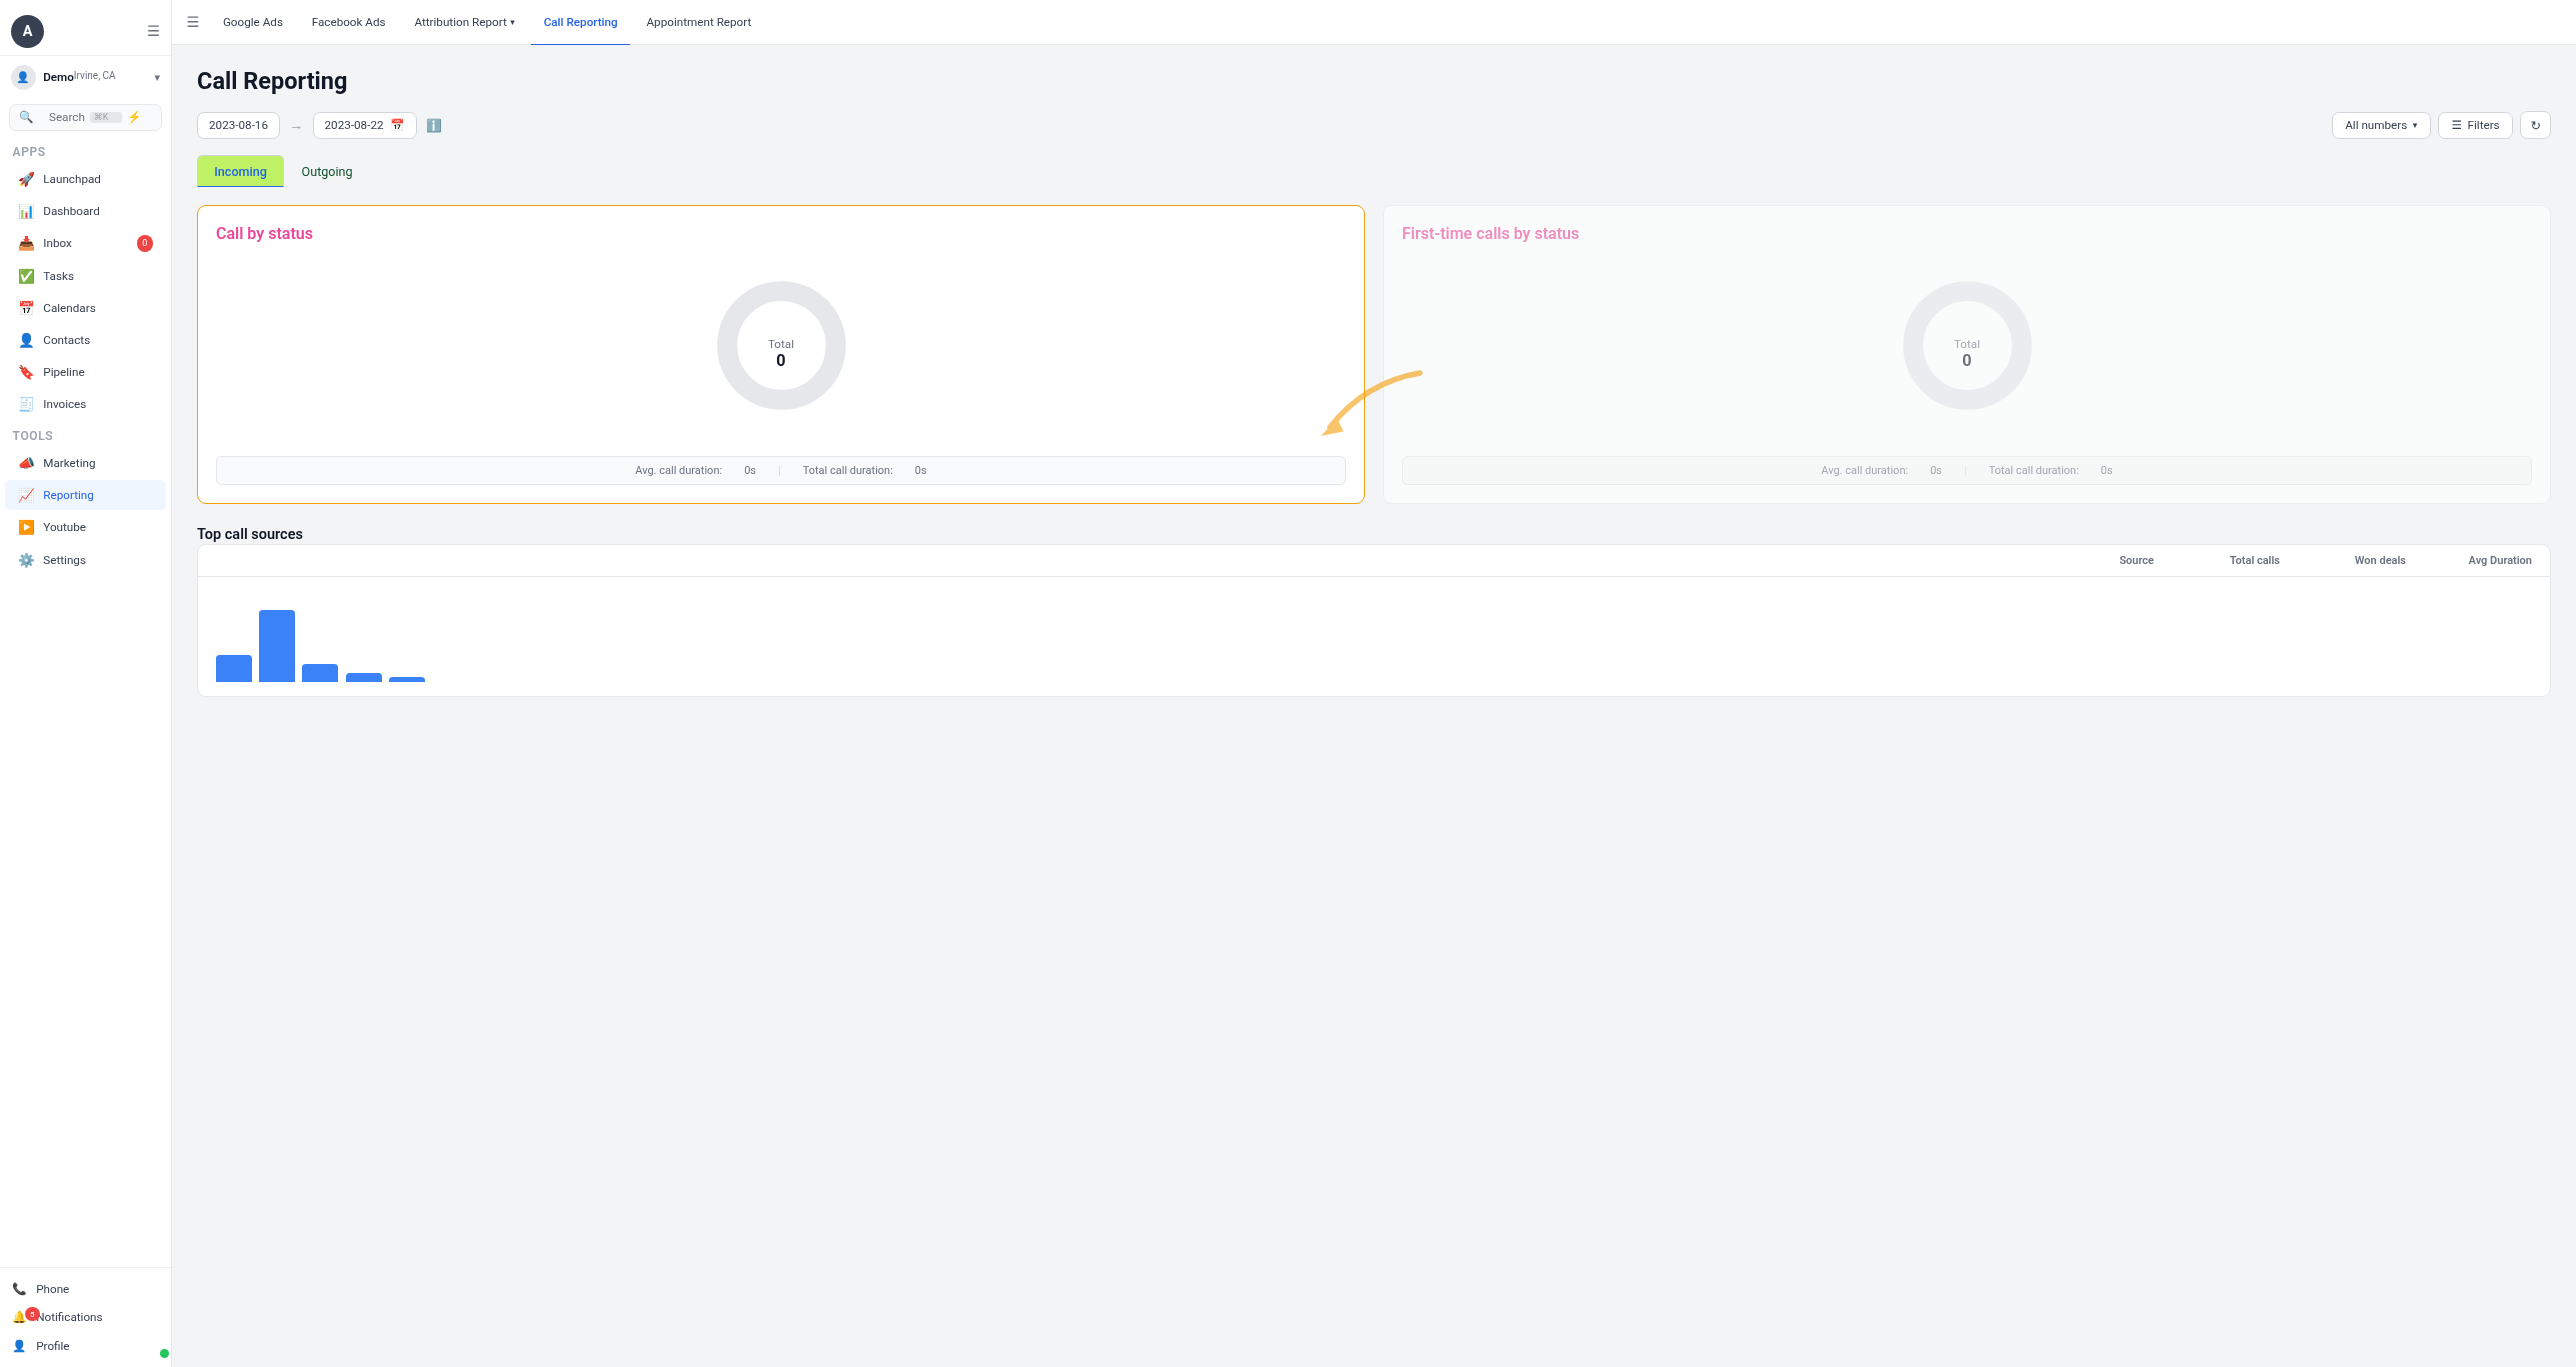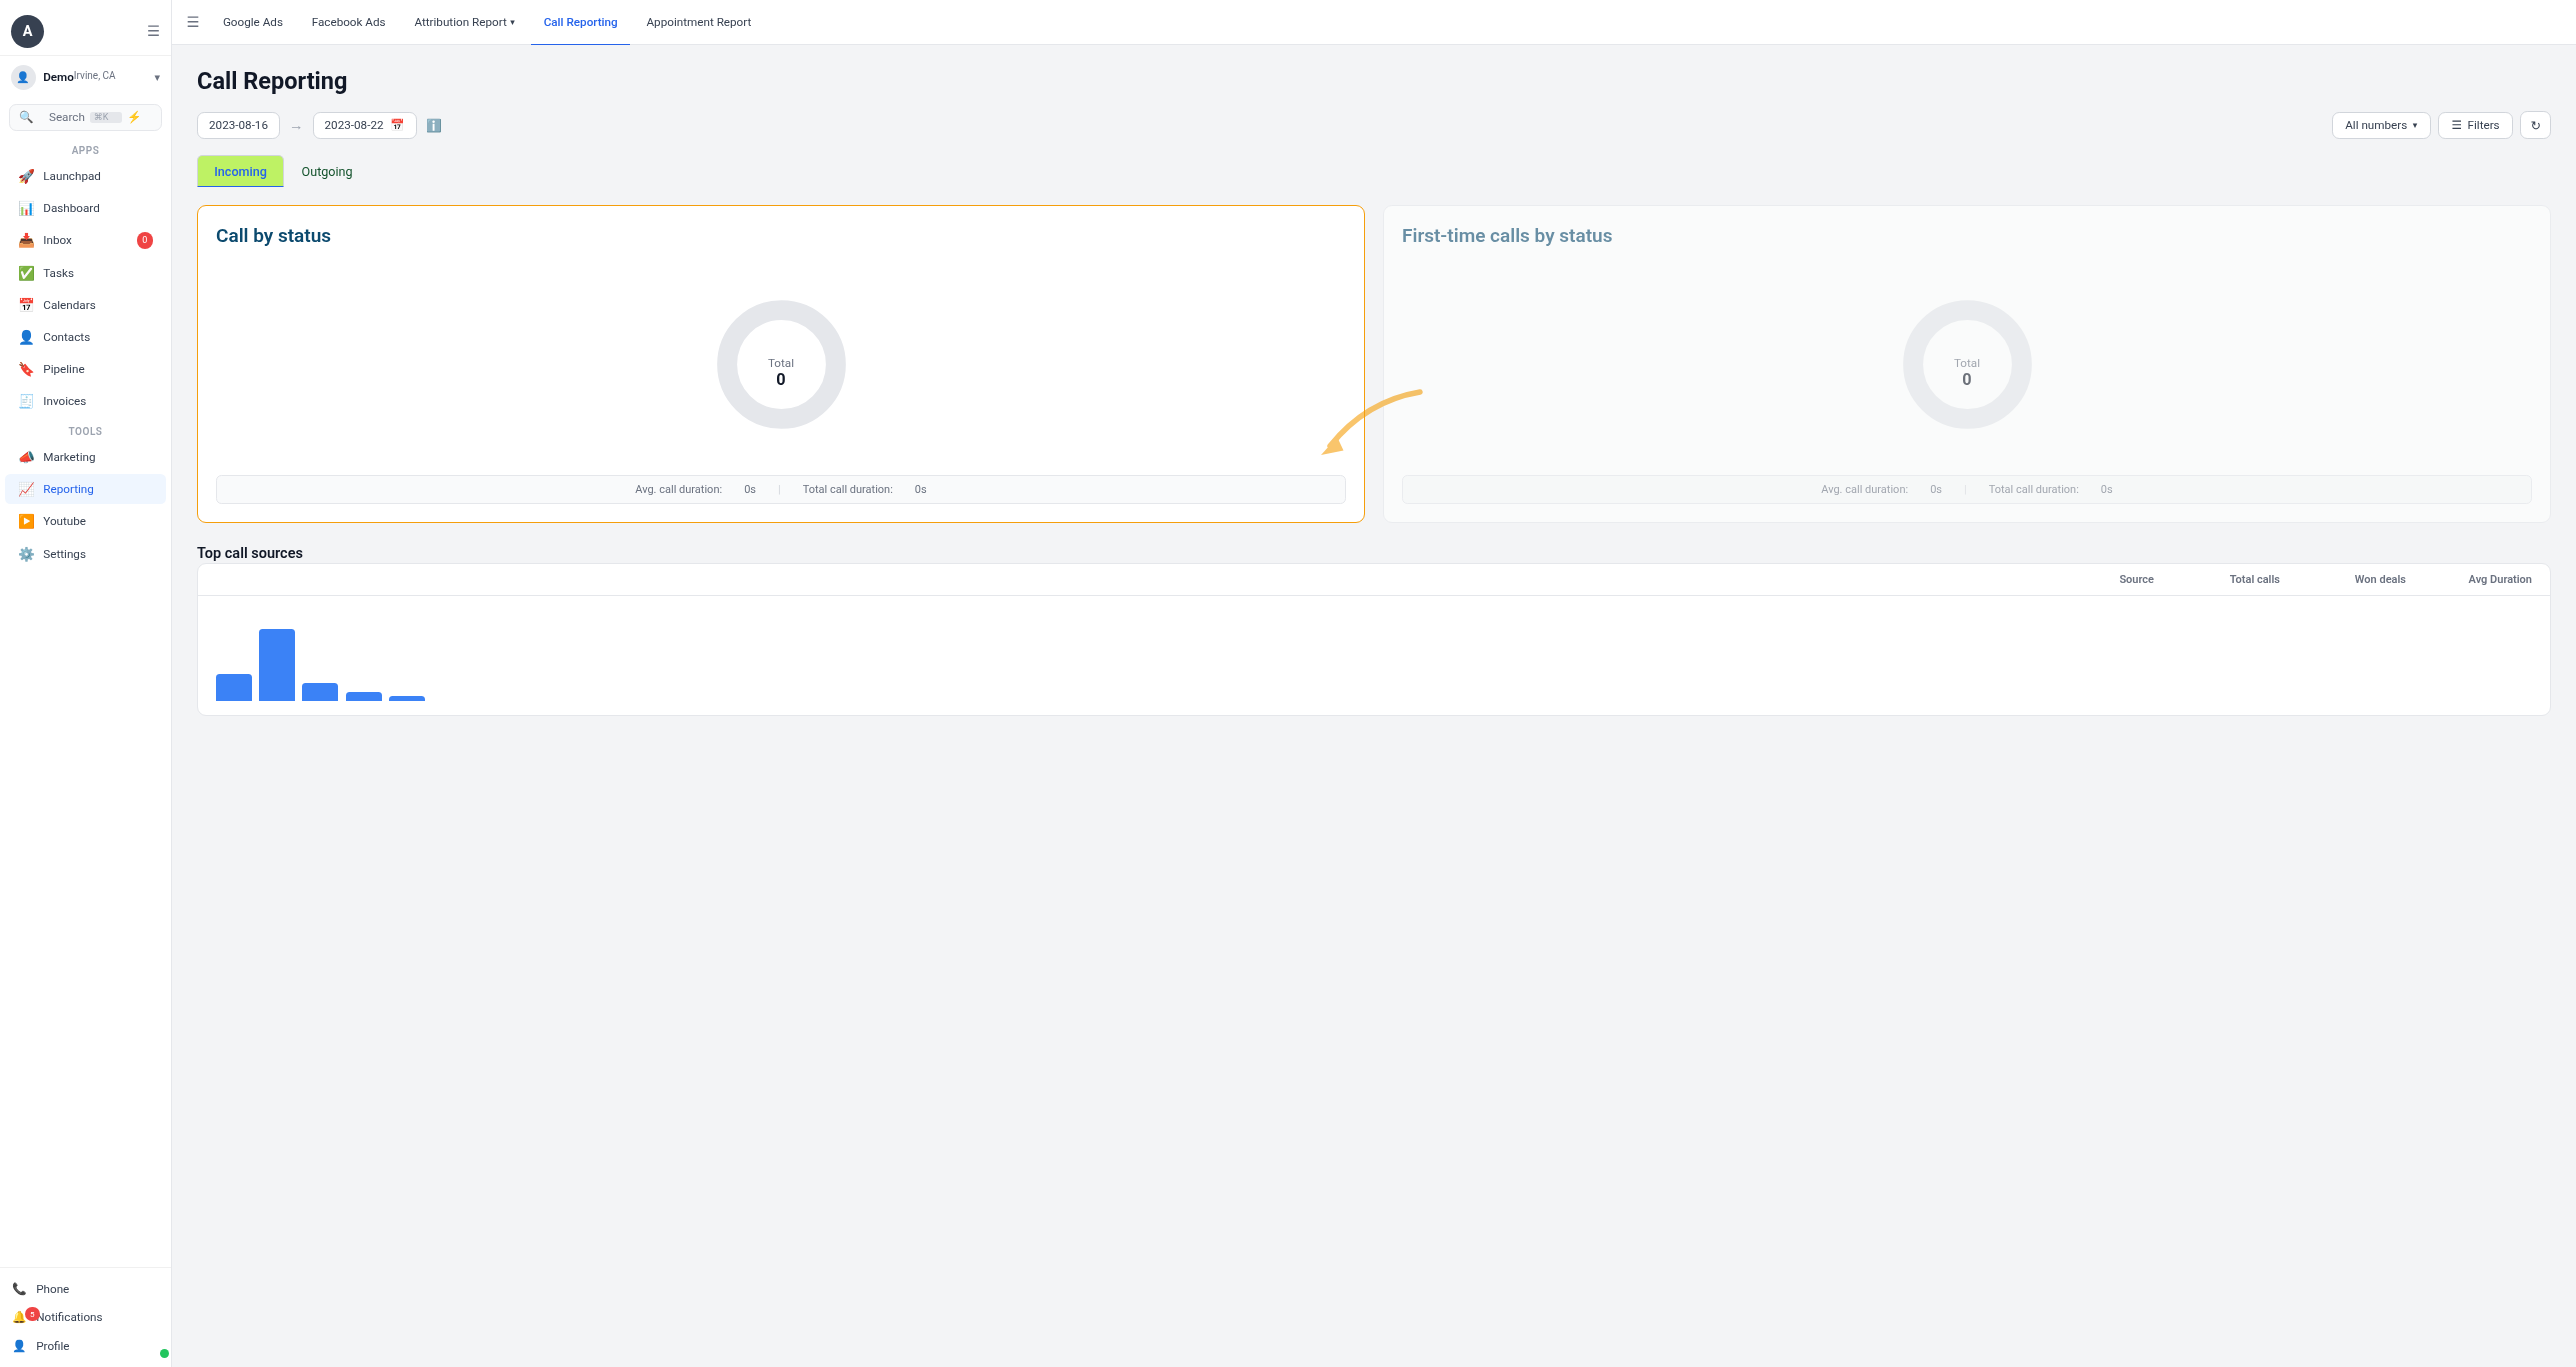--- a/index.html
+++ b/index.html
@@ -49,25 +49,24 @@
       border: 0.9px solid #e5e7eb;
       border-radius: 7.2px;
       padding: 5.4px 9px;
       gap: 5.4px;
       cursor: pointer;
     }
     .sidebar-search span { font-size: 11.7px; color: #6b7280; flex: 1; }
     .sidebar-search .kbd { font-size: 9px; color: #9ca3af; background: #e5e7eb; border-radius: 2.7px; padding: 0.9px 3.6px; }
 
     .sidebar-section-label {
-      font-size: 10px; font-weight: 600; color: #9ca3af;
+      font-size: 12px; font-weight: 600; color: #9ca3af;
       padding: 9px 12.6px 3.6px 12.6px;
       text-transform: uppercase;
       letter-spacing: 0.05em;
-      text-align: center;
     }
     .sidebar-item {
       display: flex; align-items: center; gap: 9px;
       padding: 7.2px 12.6px;
       cursor: pointer;
       border-radius: 5.4px;
       margin: 0.9px 5.4px;
       font-size: 11.7px;
       color: #374151;
       position: relative;
@@ -196,22 +195,22 @@
       background: #fff;
       border-radius: 9px;
       padding: 18px;
       border: 0.9px solid #e5e7eb;
       position: relative;
     }
     .chart-card.highlighted {
       border: 1.8px solid #f59e0b;
     }
     .chart-title {
-      font-size: 19px; font-weight: 600; color: #0c4a6e;
-      margin-bottom: 18px;
+      font-size: 16px; font-weight: 600; color: #ec4899;
+      margin-bottom: 3px;
     }
 
     
     .donut-wrapper {
       display: flex; justify-content: center; align-items: center;
       height: 199px;
     }
     .donut-container {
       position: relative; width: 145px; height: 145px;
     }

